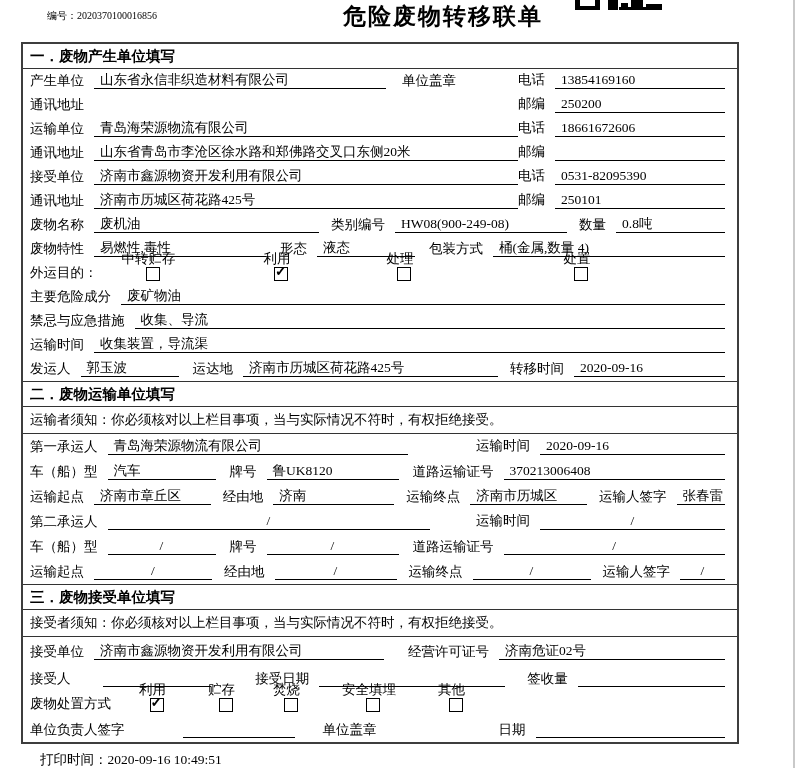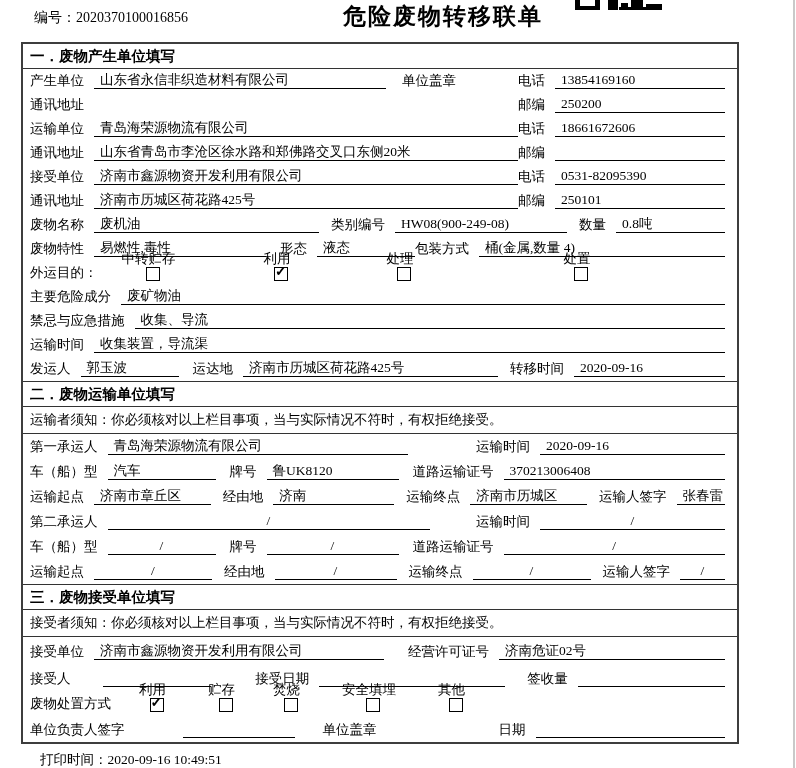--- a/index.html
+++ b/index.html
@@ -1,37 +1,37 @@
 <!DOCTYPE html>
 <html><head>
 <meta charset="utf-8">
 <style>
   html,body{margin:0;padding:0;background:#fff;}
   .page{position:relative;width:796px;height:768px;background:#fff;overflow:hidden;
         font-family:"Liberation Serif","DejaVu Serif",serif;color:#000;}
   .edge-line{position:absolute;top:0;bottom:0;right:1px;width:2px;background:#c9c9c9;}
-  .hdr-serial{position:absolute;left:34px;top:9px;font-size:14px;white-space:nowrap;}
+  .hdr-serial{position:absolute;left:47px;top:9px;font-size:10px;white-space:nowrap;}
   .hdr-title{position:absolute;left:90px;right:0;top:1px;text-align:center;font-size:23px;
              font-weight:bold;letter-spacing:2px;font-family:Liberation Mono, monospace;}
   .qr{position:absolute;left:575px;top:0;}
   .formbox{position:absolute;left:21px;top:42px;width:718px;box-sizing:border-box;
            border:2px solid #3d3d3d;background:#fff;}
   .sec-h{height:24px;line-height:24px;padding-left:7px;font-weight:bold;font-size:14.5px;
          font-family:"Liberation Sans","DejaVu Sans",sans-serif;border-bottom:1.5px solid #333;}
   .sec-h.bt{border-top:1.5px solid #333;}
   .notice{height:26px;line-height:26px;padding-left:7px;font-size:13.5px;border-bottom:1.5px solid #333;}
   .row{display:flex;align-items:flex-end;height:24px;padding:0 12px 4px 7px;box-sizing:border-box;
        font-size:13.5px;line-height:16px;}
   .row.h25{height:25px;}
   .lbl{white-space:nowrap;margin-right:10px;}
   .val{border-bottom:1px solid #000;height:17px;box-sizing:border-box;padding:0 2px 0 6px;
        white-space:nowrap;}
   .val.ctr{text-align:center;padding:0;}
   .val.fl{flex:1;}
-  .rg{margin-left:auto;display:flex;align-items:center;}
+  .rg{margin-left:auto;display:flex;align-items:flex-start;}
   .cbg{display:flex;align-items:center;white-space:nowrap;flex-direction:column;}
   .cb{width:12px;height:12px;border:1.4px solid #000;display:inline-block;margin-left:8px;
       position:relative;box-sizing:content-box;}
   .cb[data-checked="true"]::after{content:"✓";position:absolute;left:0;top:-3px;font-size:14px;
       font-weight:bold;line-height:14px;}
   .footer{position:absolute;left:40px;top:751px;font-size:13.5px;white-space:nowrap;}
 </style>
 </head>
 <body>
 
@@ -119,21 +119,21 @@
       <span class="val" style="width:172px">HW08(900-249-08)</span>
       <span class="lbl" style="margin-left:12px">数量</span>
       <span class="val fl">0.8吨</span>
     </div>
 
     <div class="row">
       <span class="lbl">废物特性</span>
       <span class="val" style="width:172px">易燃性,毒性</span>
       <span class="lbl" style="margin-left:14px">形态</span>
       <span class="val" style="width:98px">液态</span>
-      <span class="lbl" style="">包装方式</span>
+      <span class="lbl" style="margin-left:14px">包装方式</span>
       <span class="val fl">桶(金属,数量 4)</span>
     </div>
 
     <div class="row">
       <span class="lbl">外运目的：</span>
       <span class="cbg" style="margin-left:14px">
         <span>中转贮存</span>
         <span class="cb" data-checked="false"></span>
       </span>
       <span class="cbg" style="margin-left:88px">

